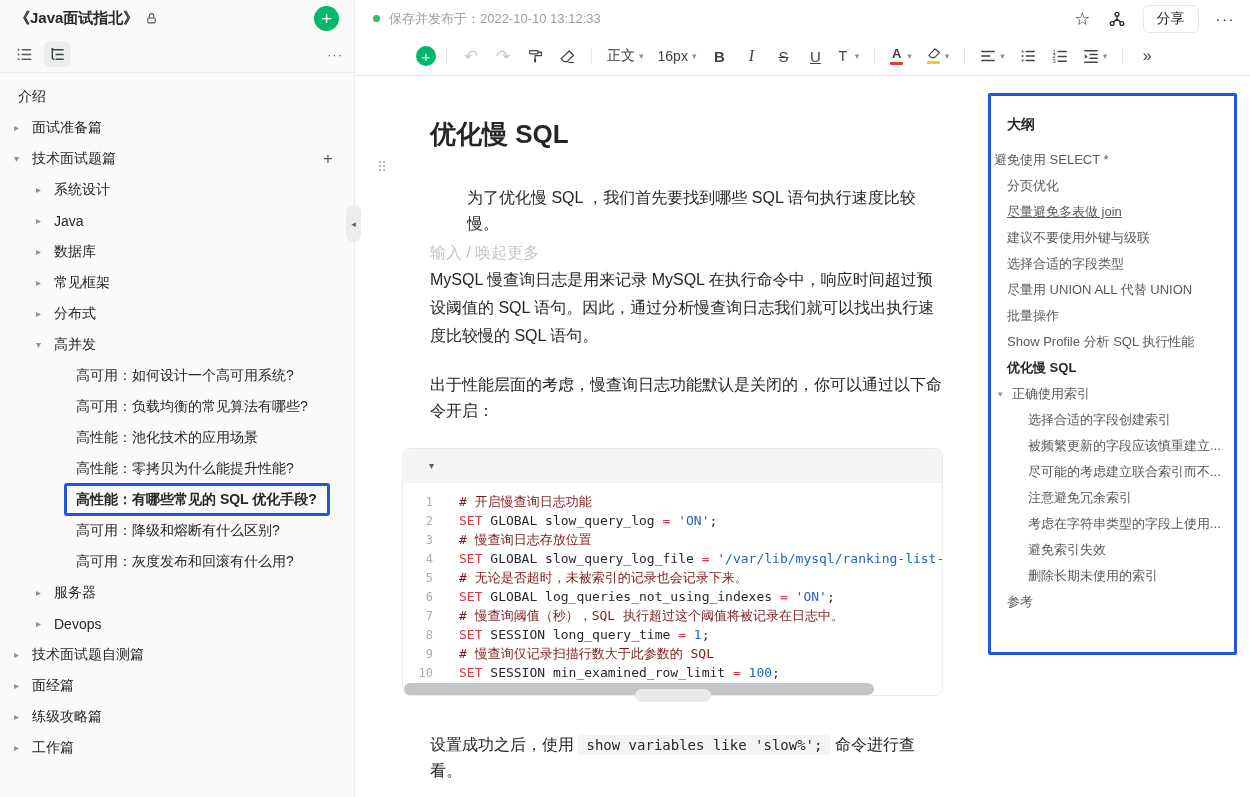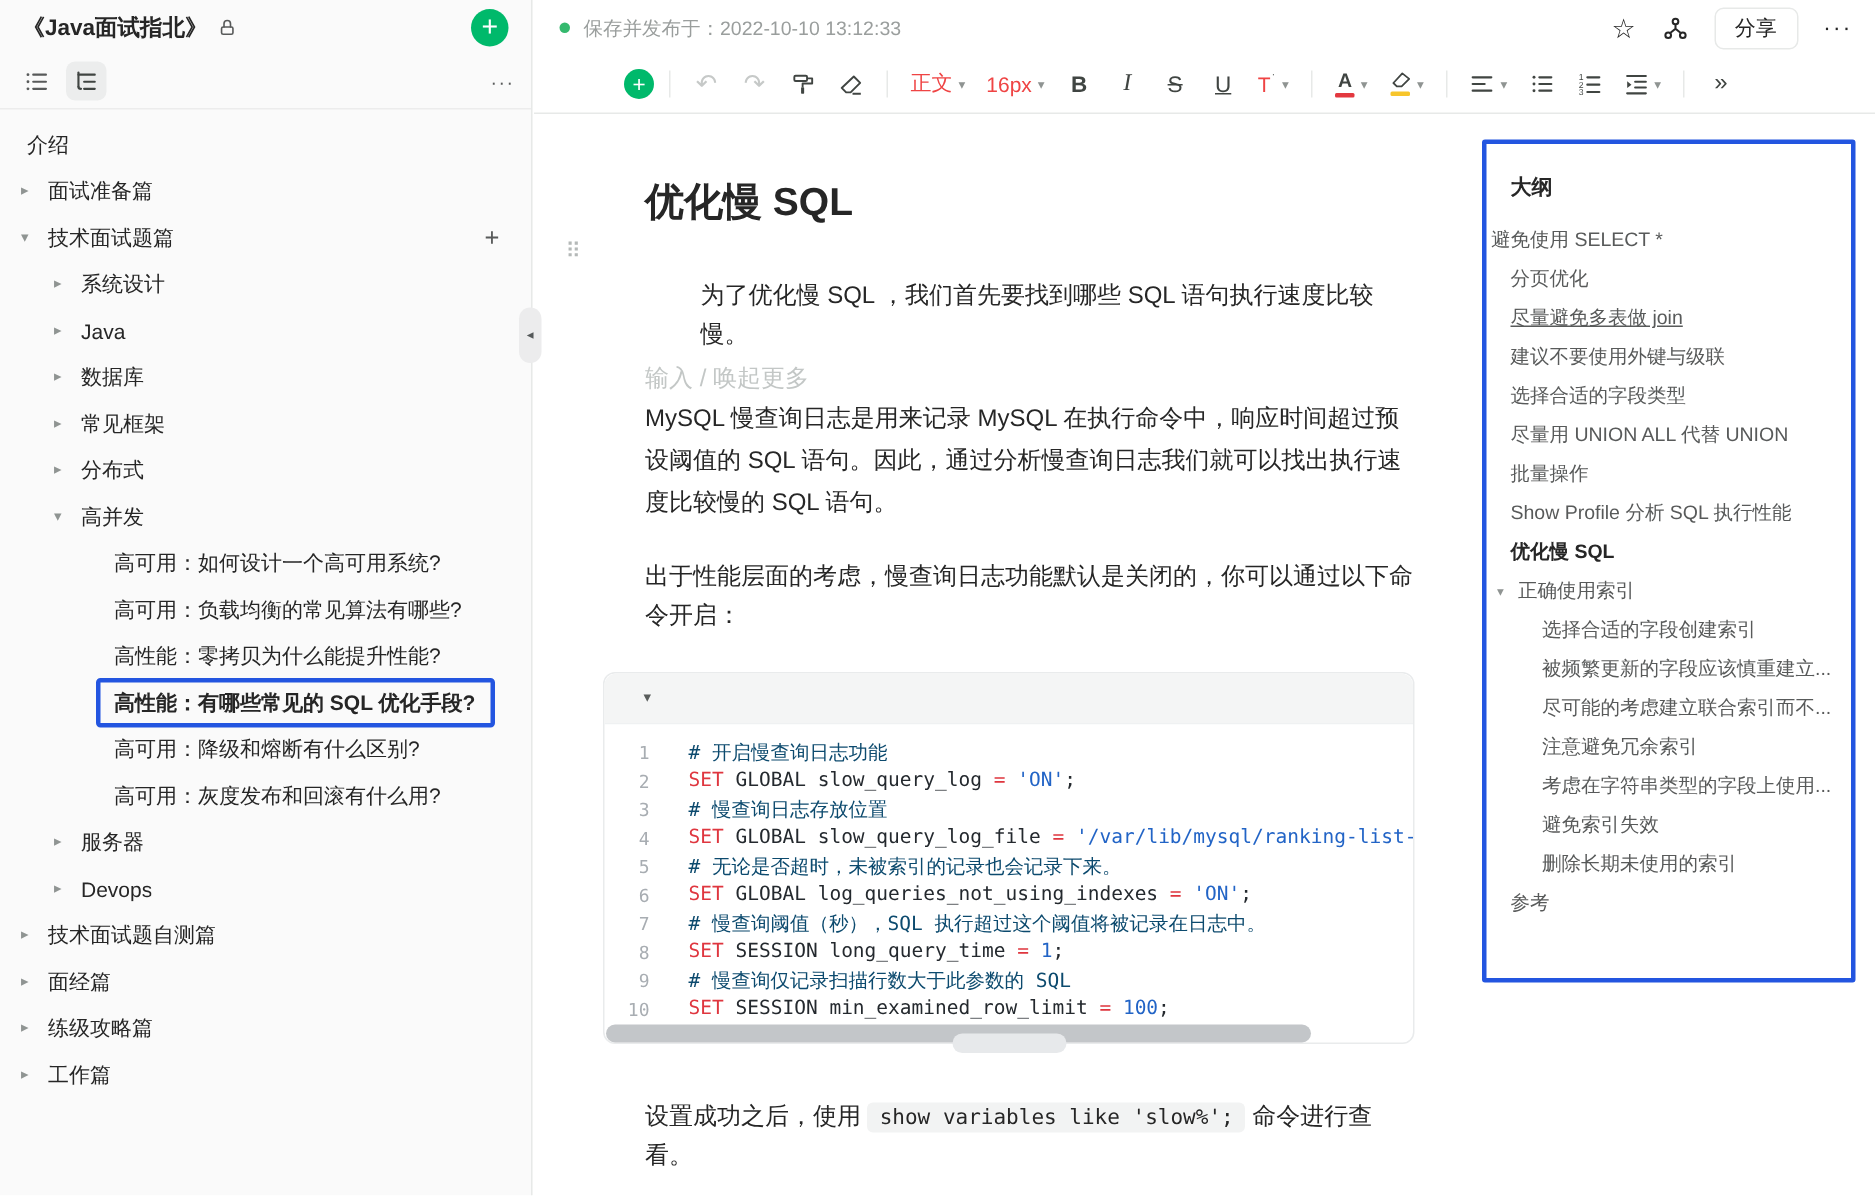--- a/index.html
+++ b/index.html
@@ -37,21 +37,21 @@
   .share-btn { border:1px solid #e7e9e8; border-radius:6px; padding:4px 13px; font-size:14px; color:#262626; background:#fff; cursor:pointer; }
   .topbar-ellipsis { font-size:15px; color:#262626; letter-spacing:1.5px; cursor:pointer; }
 
   .ed-toolbar { height:39px; border-bottom:1px solid #e7e9e8; display:flex; align-items:center; padding-left:58px; }
   .tb-btn { height:26px; min-width:24px; display:flex; align-items:center; justify-content:center; padding:0 3px; margin:0 4px; border-radius:4px; font-size:15px; color:#404542; cursor:pointer; }
   .tb-btn.disabled { color:#c6c9c8; cursor:default; }
   .tb-divider { width:1px; height:18px; background:#e7e9e8; margin:0 8px; }
   .tb-caret { font-size:9px; color:#8f9492; margin-left:4px; }
   .tb-plus { width:20px; height:20px; border-radius:50%; background:#00b96b; color:#fff; font-size:15px; display:flex; align-items:center; justify-content:center; margin:0 2px; cursor:pointer; }
   .tb-undo,.tb-redo { font-size:17px; }
-  .tb-text { font-size:14px; color:#ef4444; }
+  .tb-text { font-size:14px; color:#404040; }
   .tb-b { font-weight:700; }
   .tb-i { font-style:italic; font-family:"Liberation Serif","DejaVu Serif",serif; font-size:16px; }
   .tb-s { text-decoration:line-through; }
   .tb-u { text-decoration:underline; }
   .a-icon { display:flex; flex-direction:column; align-items:center; line-height:1; }
   .a-icon .a-letter { font-size:13px; font-weight:700; color:#404542; }
   .bar { display:block; width:13px; height:3px; border-radius:1px; margin-top:2px; }
   .bar.red { background:#e3383f; }
   .bar.yellow { background:#f7c52b; }
   .tb-more { font-size:16px; color:#404542; }
@@ -74,21 +74,21 @@
   .cb1 { margin-top:24px; }
   .cb2 { margin-top:27px; }
   .code-header { height:34px; background:#f4f5f5; border-radius:8px 8px 0 0; display:flex; align-items:center; padding-left:26px; border-bottom:1px solid #eff1f2; }
   .code-header .hdr-caret { font-size:10px; color:#595d5c; cursor:pointer; }
   .code-body { position:relative; padding:9px 0 13px; overflow:hidden; }
   .code-line { display:flex; height:19px; align-items:center; }
   .ln { width:30px; flex:none; text-align:right; font-family:"DejaVu Sans Mono","Liberation Mono",monospace; font-size:12px; color:#a8adb2; }
   .code { padding-left:26px; white-space:pre; font-family:"DejaVu Sans Mono","Liberation Mono",monospace; font-size:13px; color:#24292e; }
   .tk-k { color:#df363f; }
   .tk-s { color:#2264c6; }
-  .tk-c { color:#0c4a6e; }
+  .tk-c { color:#7f1d1d; }
   .tk-p { color:#24292e; }
   .hscroll { position:absolute; left:1px; bottom:0; width:470px; height:12px; background:#c3c6c9; border-radius:7px; cursor:pointer; }
   .resize-pill { position:absolute; left:50%; bottom:-7px; transform:translateX(-50%); width:76px; height:13px; background:#e7e9eb; border-radius:8px; cursor:ns-resize; z-index:3; }
 
   
   .outline-panel { position:absolute; left:632px; top:17px; width:249px; height:562px; background:#fff; border:3px solid #2355e0; border-radius:2px; padding:20px 10px 0 0; overflow:hidden; }
   .outline-title { font-size:14px; font-weight:700; color:#262626; margin:0 0 13px 16px; }
   .outline-item { height:26px; display:flex; align-items:center; font-size:13px; color:#585a5a; white-space:nowrap; overflow:hidden; cursor:pointer; }
   .outline-item.active { color:#262626; font-weight:700; }
   .outline-arrow { width:14px; flex:none; font-size:9px; color:#8f9492; }
@@ -170,20 +170,24 @@
           <span class="tree-arrow">▾</span>
           <span class="tree-label">高并发</span>
         </div>
         <div class="tree-item" style="padding-left: 58px;">
           <span class="tree-arrow"></span>
           <span class="tree-label">高可用：如何设计一个高可用系统?</span>
         </div>
         <div class="tree-item" style="padding-left: 58px;">
           <span class="tree-arrow"></span>
           <span class="tree-label">高可用：负载均衡的常见算法有哪些?</span>
+        </div>
+        <div class="tree-item" style="padding-left: 58px;">
+          <span class="tree-arrow"></span>
+          <span class="tree-label">高性能：池化技术的应用场景</span>
         </div>
         <div class="tree-item" style="padding-left: 58px;">
           <span class="tree-arrow"></span>
           <span class="tree-label">高性能：零拷贝为什么能提升性能?</span>
         </div>
         <div class="tree-item active" style="padding-left: 58px;">
           <span class="tree-arrow"></span>
           <span class="tree-label">高性能：有哪些常见的 SQL 优化手段?</span>
         </div>
         <div class="tree-item" style="padding-left: 58px; text-align: center;">

